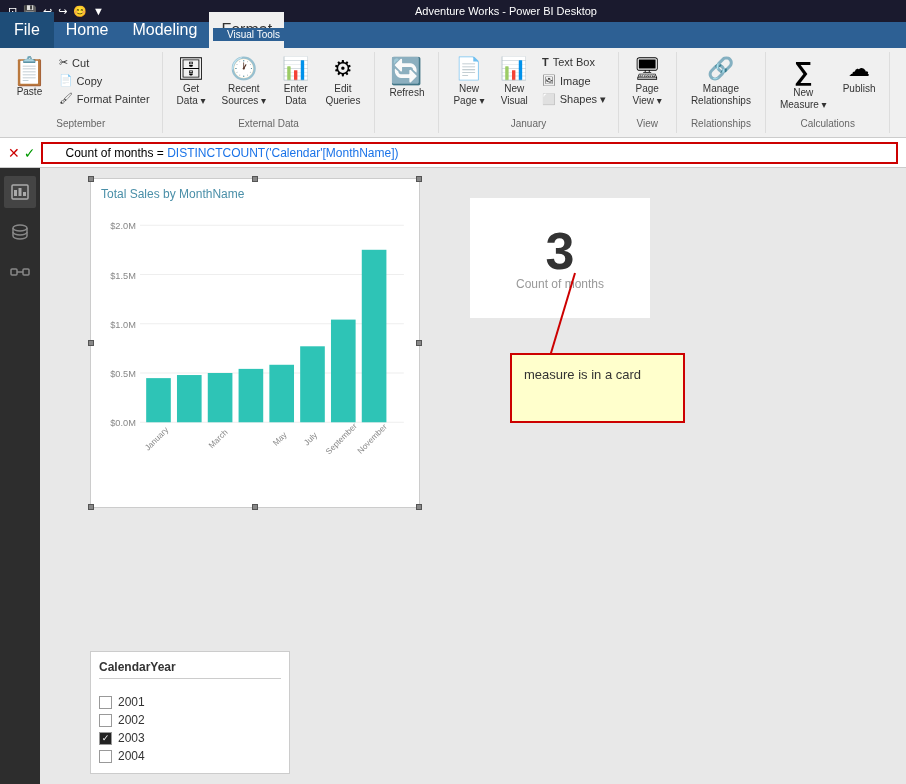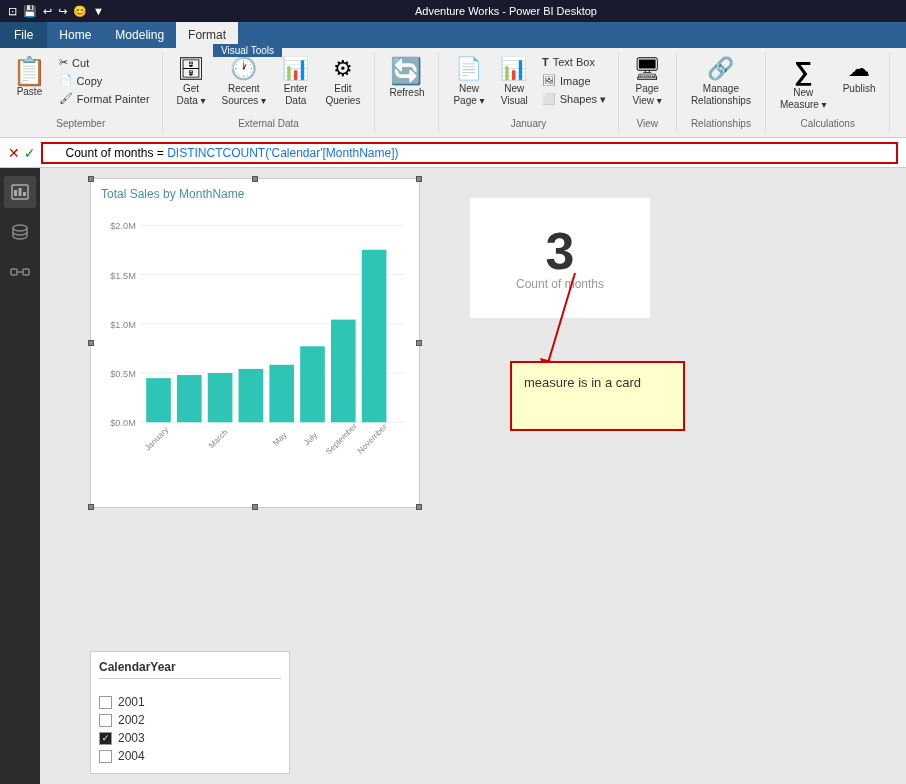--- a/index.html
+++ b/index.html
@@ -21,24 +21,24 @@
     
     .ribbon-tabs {
       background: #2d6094;
       height: 26px;
       display: flex;
       align-items: flex-end;
       padding-left: 0;
     }
     .ribbon-tab {
       padding: 4px 12px;
-      font-size: 12px;
+      font-size: 16px;
       color: white;
       cursor: pointer;
-      height: 26px;
+      height: 36px;
       display: flex;
       align-items: center;
     }
     .ribbon-tab.active {
       background: #f0f0f0;
       color: #333;
     }
     .ribbon-tab.file-tab {
       background: #1e4d78;
       color: white;
@@ -215,21 +215,20 @@
       top: 185px;
       left: 470px;
       width: 175px;
       min-height: 70px;
       background: #ffffcc;
       border: 2px solid #c00;
       padding: 10px 12px;
       font-size: 13px;
       color: #333;
       line-height: 1.5;
-      margin-top: 8px;
     }
 
     
     .slicer-visual {
       position: absolute;
       bottom: 10px;
       left: 50px;
       width: 200px;
       background: white;
       border: 1px solid #ccc;
@@ -266,26 +265,26 @@
     .visual-handle {
       width: 6px;
       height: 6px;
       background: #888;
       border: 1px solid #555;
       position: absolute;
     }
 
     .ribbon-context-label {
       position: absolute;
-      top: 22px;
+      top: 6px;
       left: 213px;
       background: #2d6094;
       color: white;
       font-size: 10px;
-      padding: 1px 8px;
+      padding: 1px 14px;
     }
   </style>
 </head>
 <body>
 
 <div class="title-bar">
   <div class="title-bar-icons">
     <span>⊡</span>
     <span>💾</span>
     <span>↩</span>

